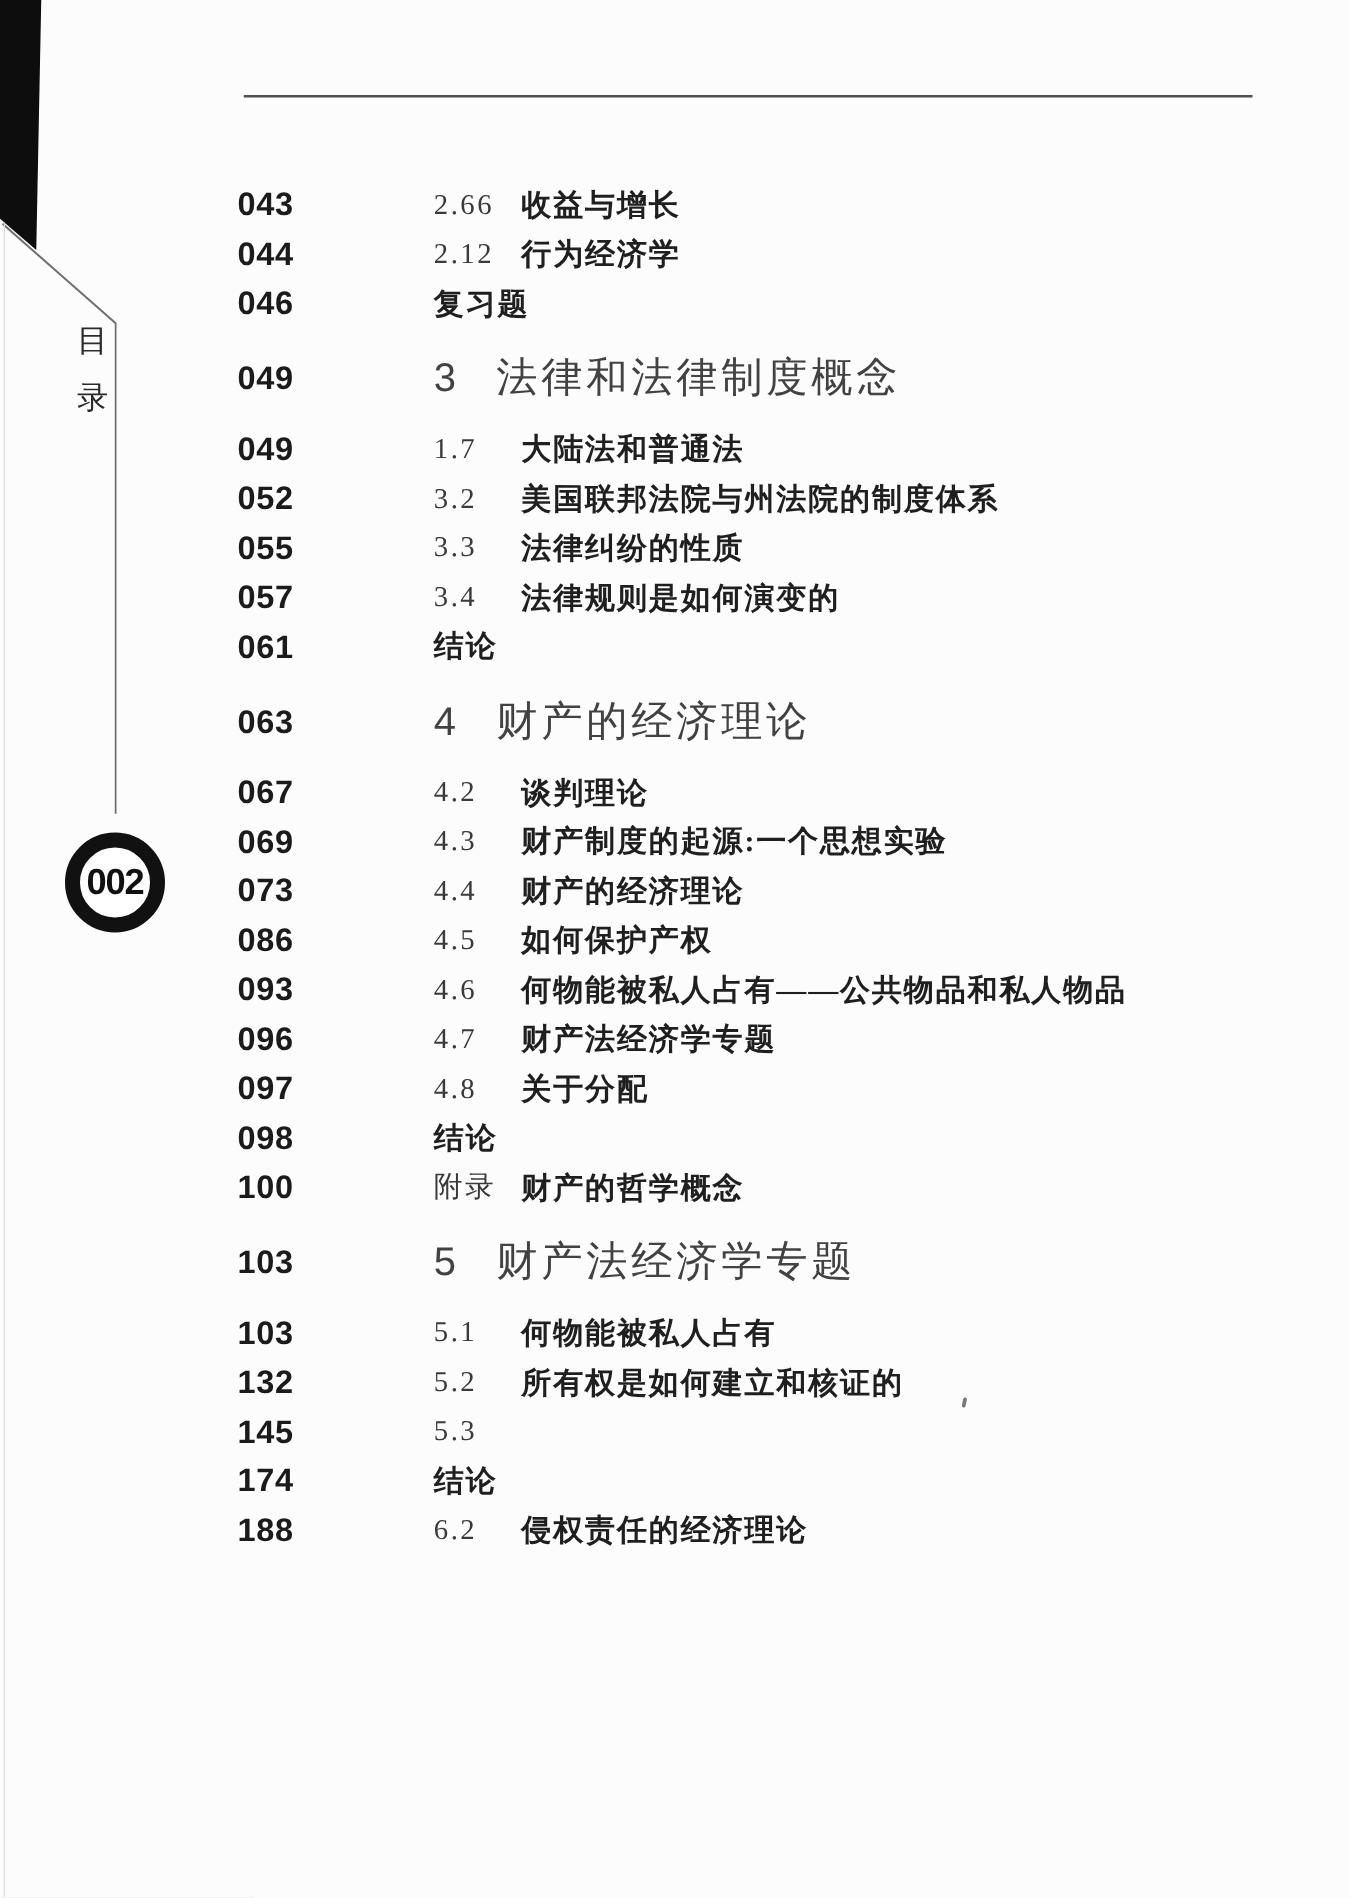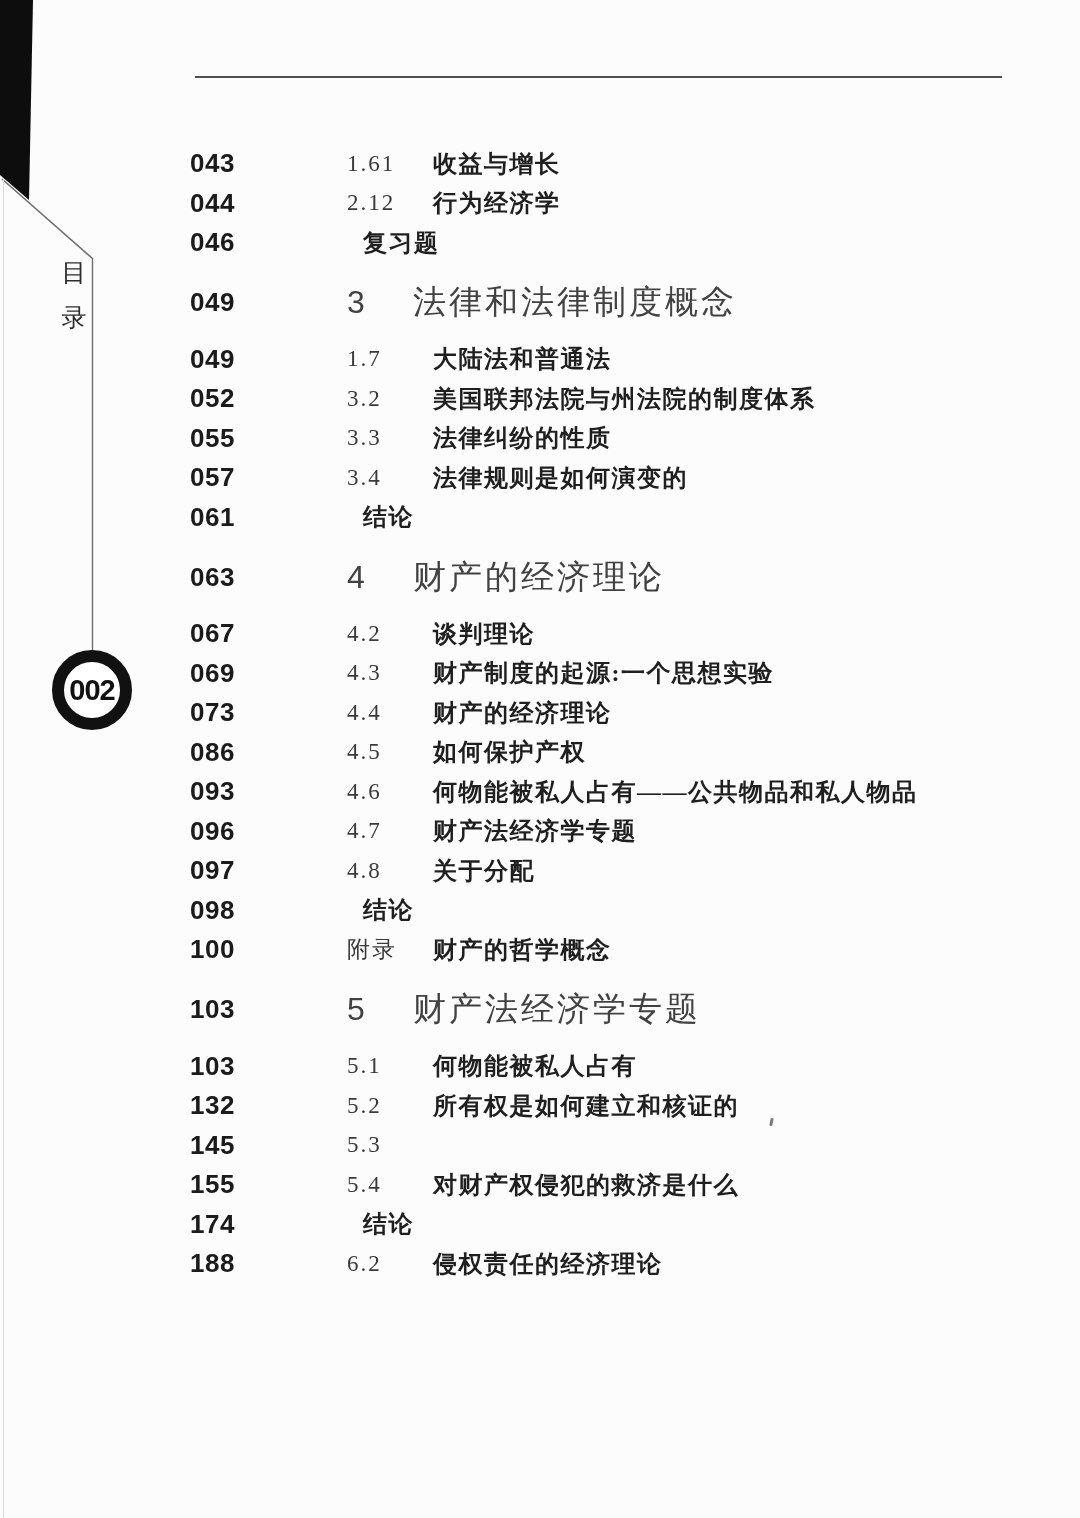--- a/index.html
+++ b/index.html
@@ -29,21 +29,21 @@
     width: 30px;
     text-align: center;
     font-size: 25px;
     color: #2b2b2b;
     font-family: "Liberation Serif", serif;
   }
   .sidebar-char.c0 { left: 59px; top: 256px; }
   .sidebar-char.c1 { left: 59px; top: 301px; }
   .folio-badge {
     position: absolute;
-    left: 52px; top: 650px;
+    left: 52px; top: 666px;
     width: 56px; height: 56px;
     border: 12px solid #111;
     border-radius: 50%;
     background: #fff;
     display: flex;
     align-items: center;
     justify-content: center;
     font-family: "Liberation Sans", sans-serif;
     font-size: 29px;
     font-weight: 700;
@@ -96,21 +96,20 @@
     letter-spacing: 2px;
     white-space: nowrap;
   }
   .row .title {
     font-family: "Liberation Serif", serif;
     font-size: 24px;
     font-weight: 600;
     color: #1f1f1f;
     letter-spacing: 1.5px;
     white-space: nowrap;
-    margin-left: 16px;
   }
   .row.chapter {
     height: 58px;
     margin-top: 11px;
     margin-bottom: 8px;
   }
   .row.chapter .num {
     flex: 0 0 50px;
     font-family: "Liberation Sans", sans-serif;
     font-size: 32px;
@@ -147,21 +146,21 @@
   </div>
 
   <div class="top-rule"></div>
 
   <div class="speck"></div>
 
   <div class="toc-list" id="toc-list">
 
   <div class="row item">
         <span class="page">043</span>
-        <span class="num">1.61</span>
+        <span class="num">2.66</span>
         <span class="title">收益与增长</span>
       </div>
       <div class="row item">
         <span class="page">044</span>
         <span class="num">2.12</span>
         <span class="title">行为经济学</span>
       </div>
       <div class="row plain">
         <span class="page">046</span>
 
@@ -259,25 +258,20 @@
       </div>
       <div class="row item">
         <span class="page">132</span>
         <span class="num">5.2</span>
         <span class="title">所有权是如何建立和核证的</span>
       </div>
       <div class="row item">
         <span class="page">145</span>
         <span class="num">5.3</span>
       </div>
-      <div class="row item">
-        <span class="page">155</span>
-        <span class="num">5.4</span>
-        <span class="title">对财产权侵犯的救济是什么</span>
-      </div>
       <div class="row plain">
         <span class="page">174</span>
 
         <span class="title">结论</span>
       </div>
       <div class="row item">
         <span class="page">188</span>
         <span class="num">6.2</span>
         <span class="title">侵权责任的经济理论</span>
       </div>

